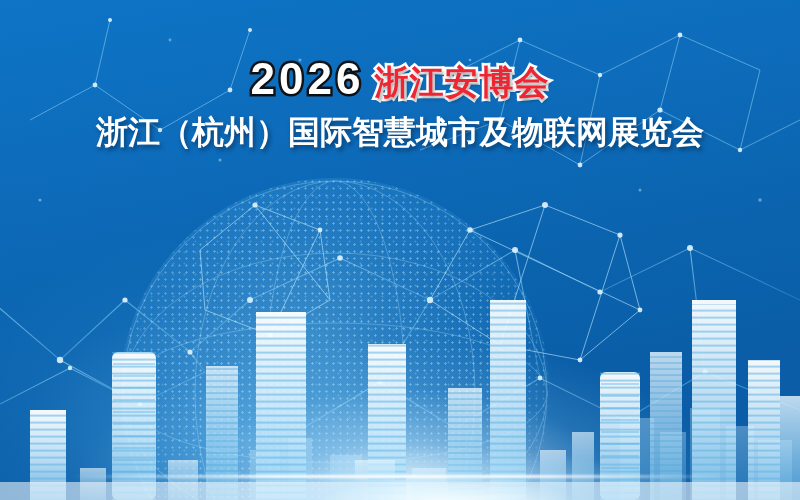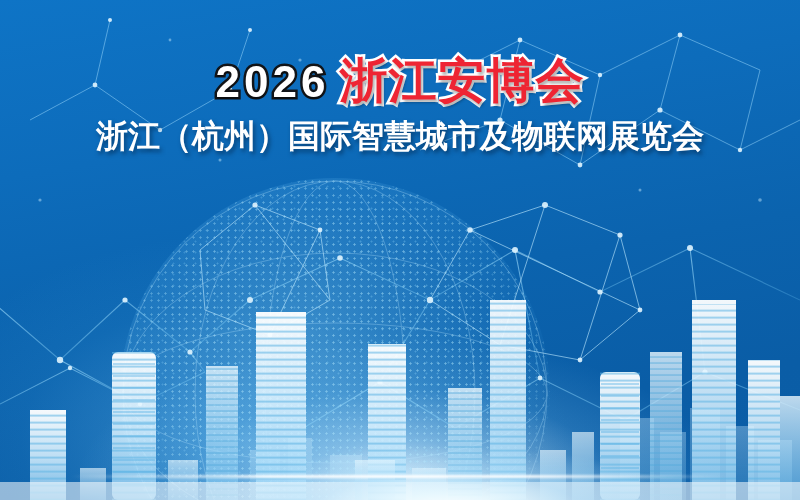--- a/index.html
+++ b/index.html
@@ -84,21 +84,21 @@
     color:#ffffff;
     letter-spacing:4px;
     font-size:44px;
     -webkit-text-stroke:5px #111418;
     paint-order:stroke fill;
     text-shadow:0 2px 0 rgba(0,0,0,.35);
     margin-right:10px;
   }
   .t-cn{
     color:#ee2533;
-    font-size:48px;
+    font-size:34px;
     letter-spacing:1px;
     -webkit-text-stroke:5px #ffffff;
     paint-order:stroke fill;
     text-shadow:2px 3px 3px rgba(0,0,0,.30);
   }
 
   .row2{ margin-top:30px; }
   .cn-line{
     font-size:34px;
     font-weight:bold;

